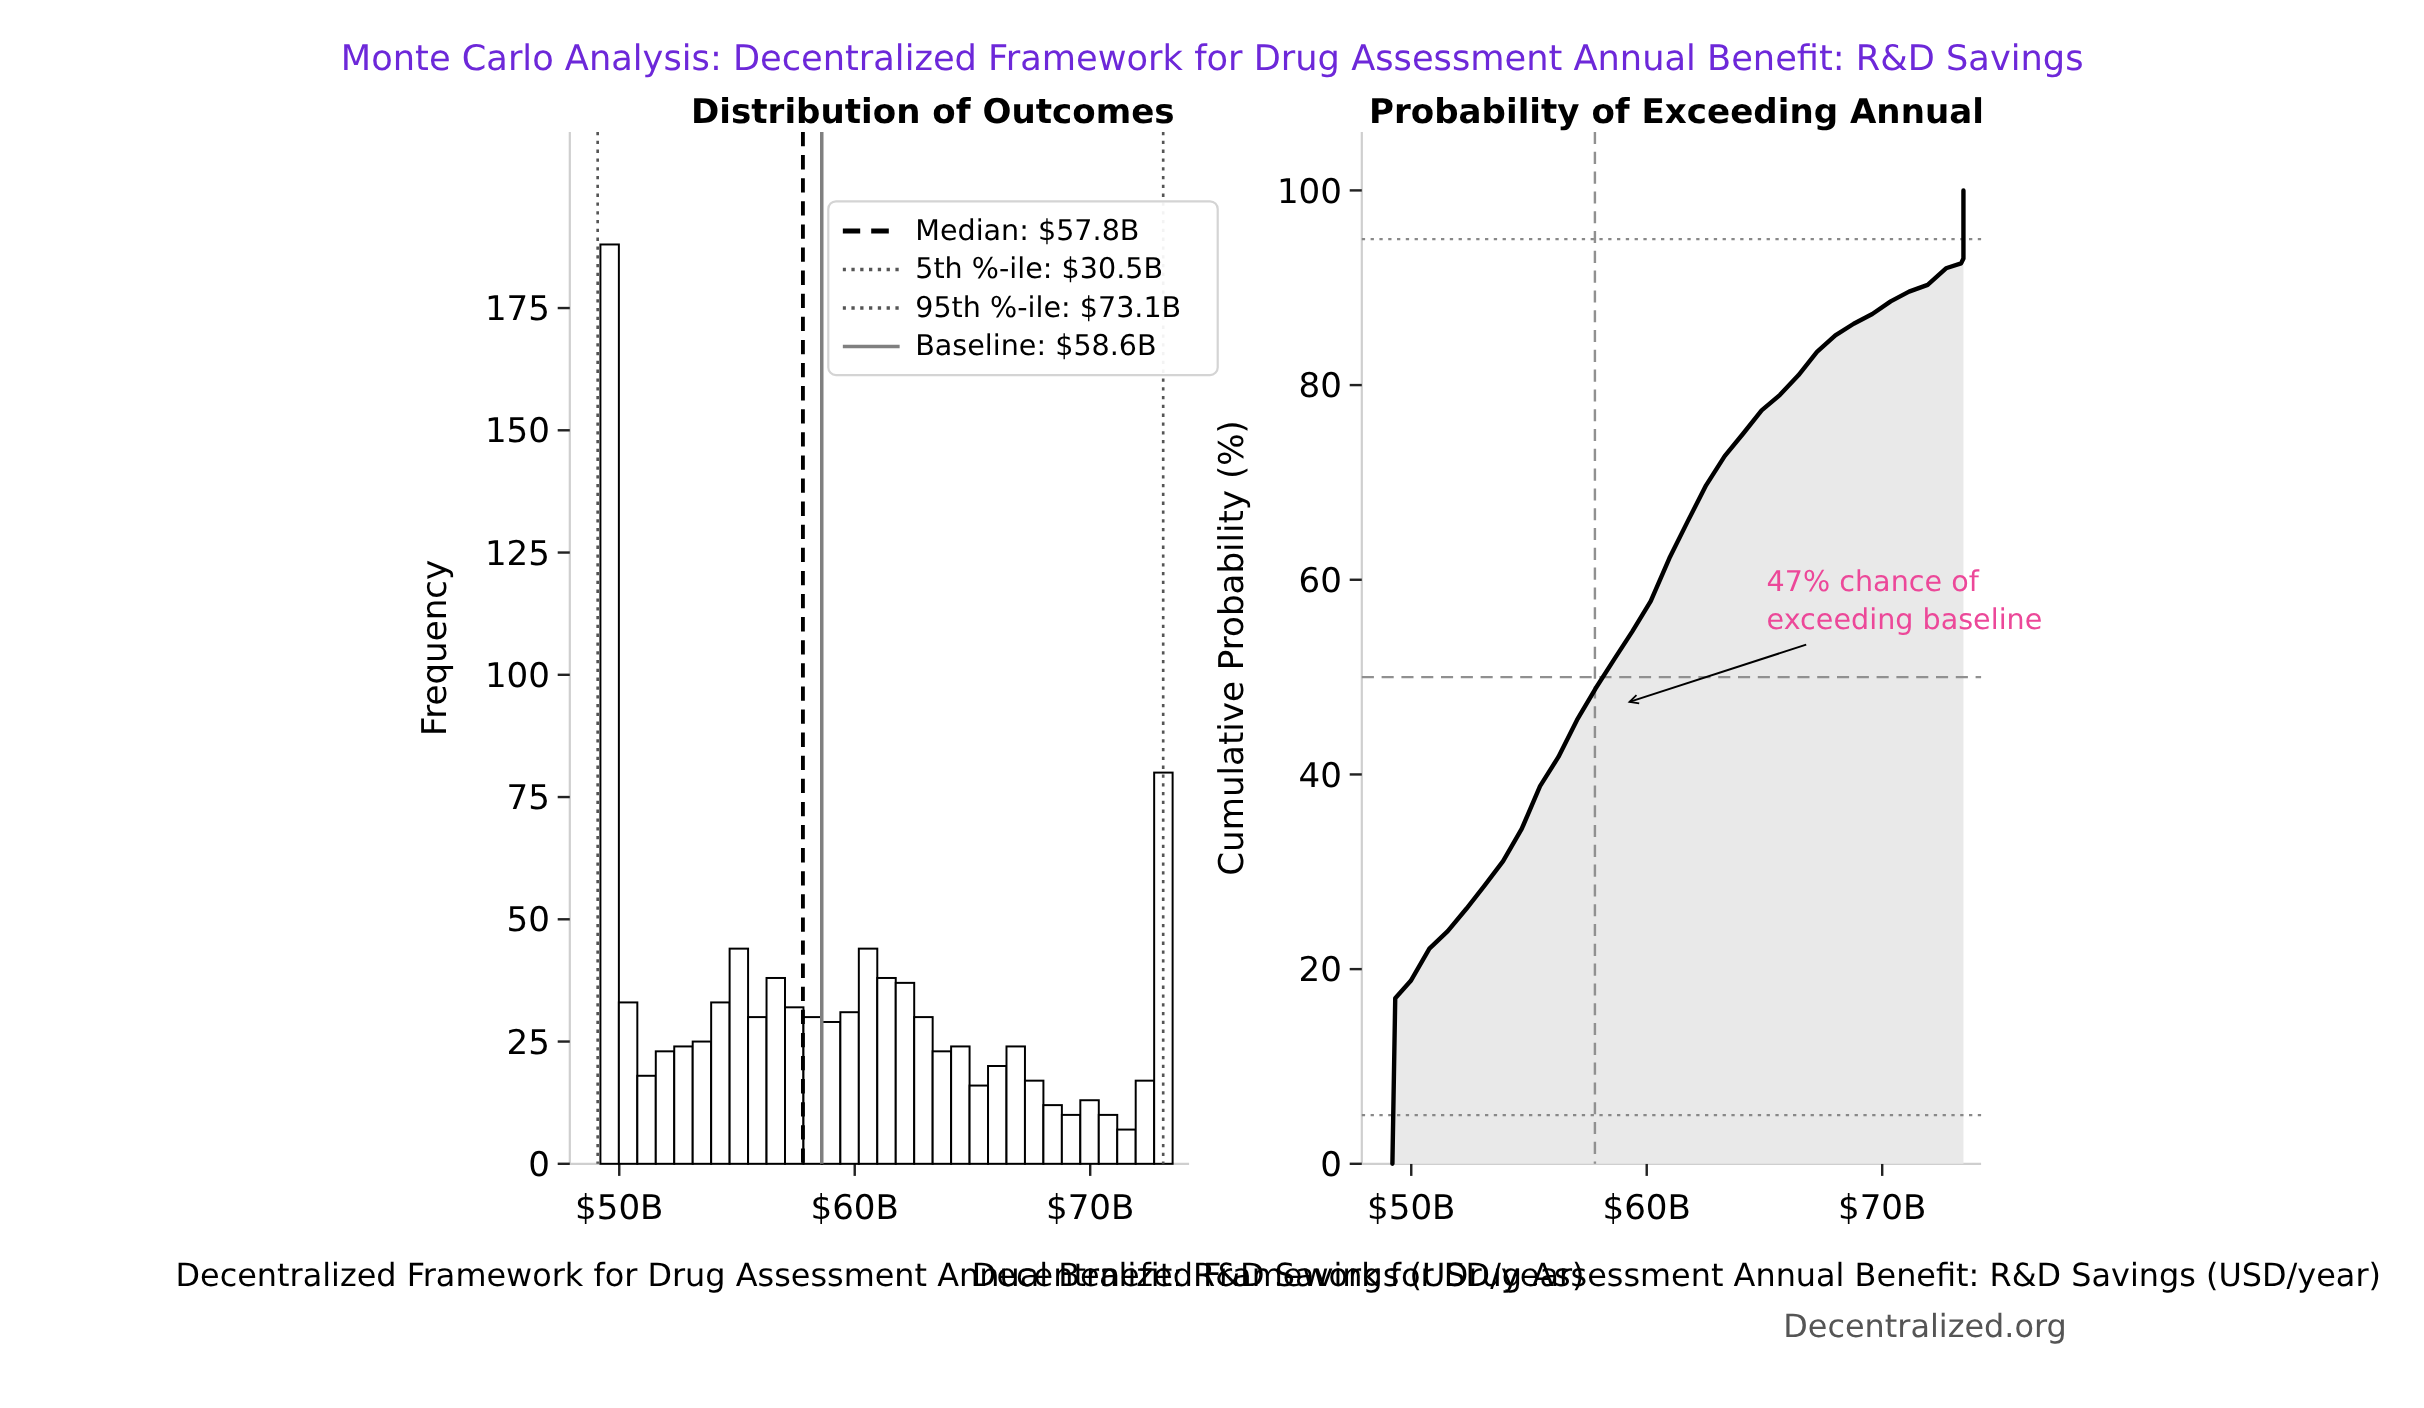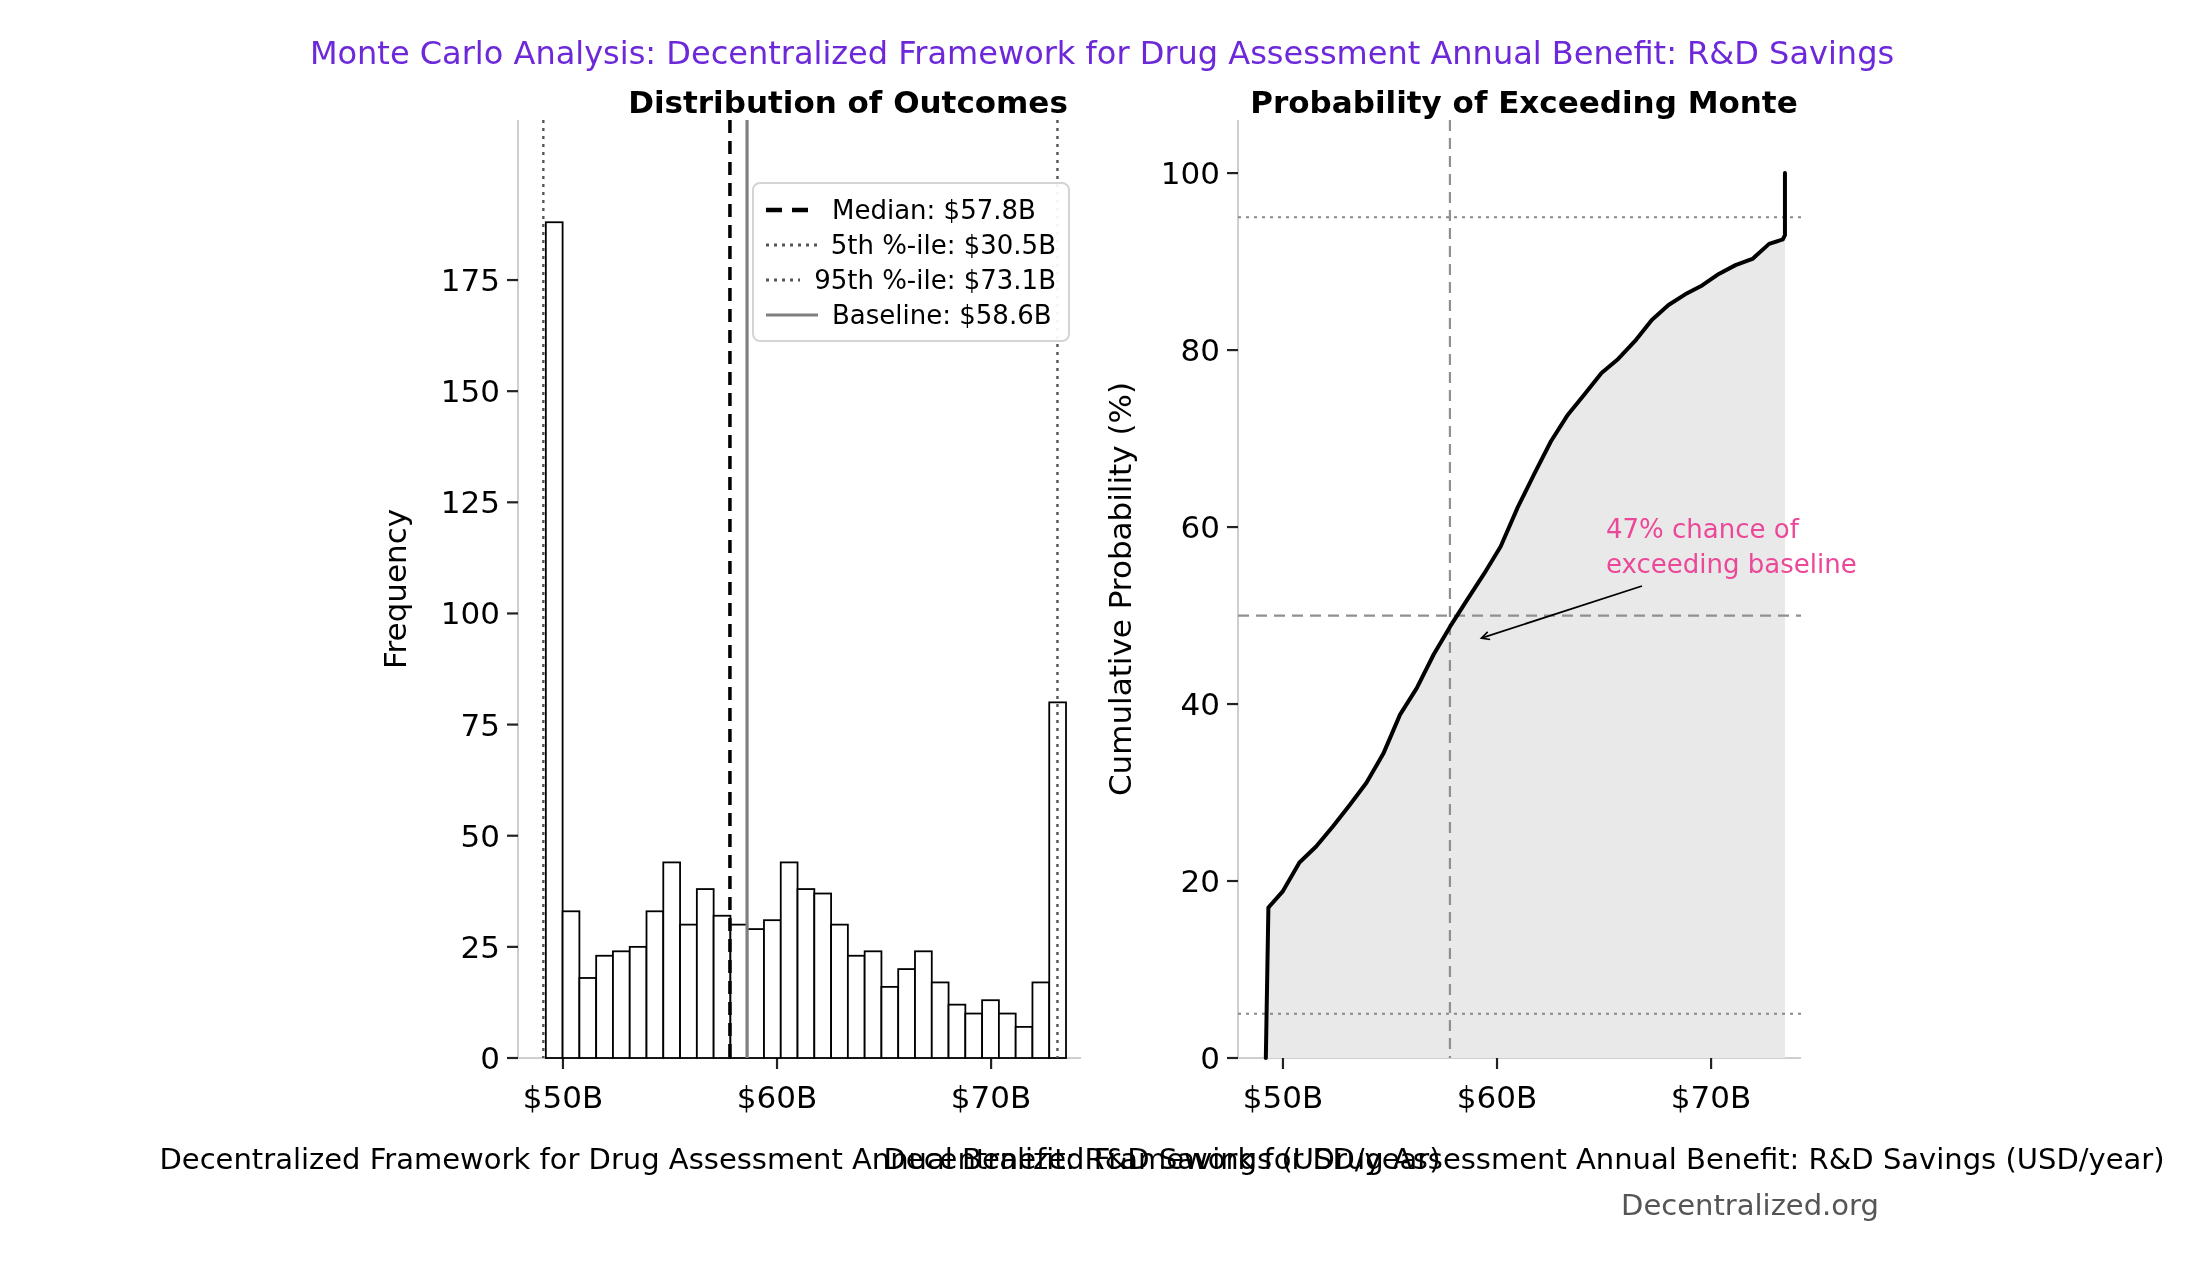--- a/index.html
+++ b/index.html
@@ -22,21 +22,21 @@
   }
   .xlabel{
     position:absolute;top:1142px;transform:translateX(-50%);
     font-size:29px;white-space:nowrap;color:#000;
   }
   .footer-brand{
     position:absolute;left:1750px;top:1188px;transform:translateX(-50%);
     font-size:29px;color:#555;white-space:nowrap;
   }
   .legend{
-    position:absolute;left:752px;top:182px;width:318px;
+    position:absolute;left:752px;top:182px;width:356px;
     border:2px solid #d4d4d4;border-radius:8px;
     background:rgba(255,255,255,0.93);
     padding:8px 12px;box-sizing:border-box;
   }
   .legend-row{display:flex;align-items:center;gap:14px;height:35px;}
   .legend-label{font-size:26px;color:#000;white-space:nowrap;}
   .annotation{
     position:absolute;left:1606px;top:512px;
     font-size:26px;line-height:35px;white-space:pre-line;color:#ec4899;
   }
@@ -141,21 +141,21 @@
     <defs>
       <marker id="arrowhead" markerWidth="12" markerHeight="12" refX="9" refY="5" orient="auto" markerUnits="userSpaceOnUse">
         <path d="M1,1 L9,5 L1,9" fill="none" stroke="#000" stroke-width="1.6"></path>
       </marker>
     </defs>
   </svg>
 
 <div class="suptitle">Monte Carlo Analysis: Decentralized Framework for Drug Assessment Annual Benefit: R&amp;D Savings</div>
 
 <div class="subplot-title" style="left:848px">Distribution of Outcomes</div>
-<div class="subplot-title" style="left:1524px">Probability of Exceeding Monte</div>
+<div class="subplot-title" style="left:1524px">Probability of Exceeding Annual</div>
 
 <div class="ylabel" style="left:395px;top:589px">Frequency</div>
 <div class="ylabel" style="left:1120px;top:589px">Cumulative Probability (%)</div>
 
 <div class="xlabel" style="left:800px">Decentralized Framework for Drug Assessment Annual Benefit: R&amp;D Savings (USD/year)</div>
 <div class="xlabel" style="left:1524px">Decentralized Framework for Drug Assessment Annual Benefit: R&amp;D Savings (USD/year)</div>
 
 <div class="legend" id="legend">
     <div class="legend-row">
       <svg width="52" height="10">

